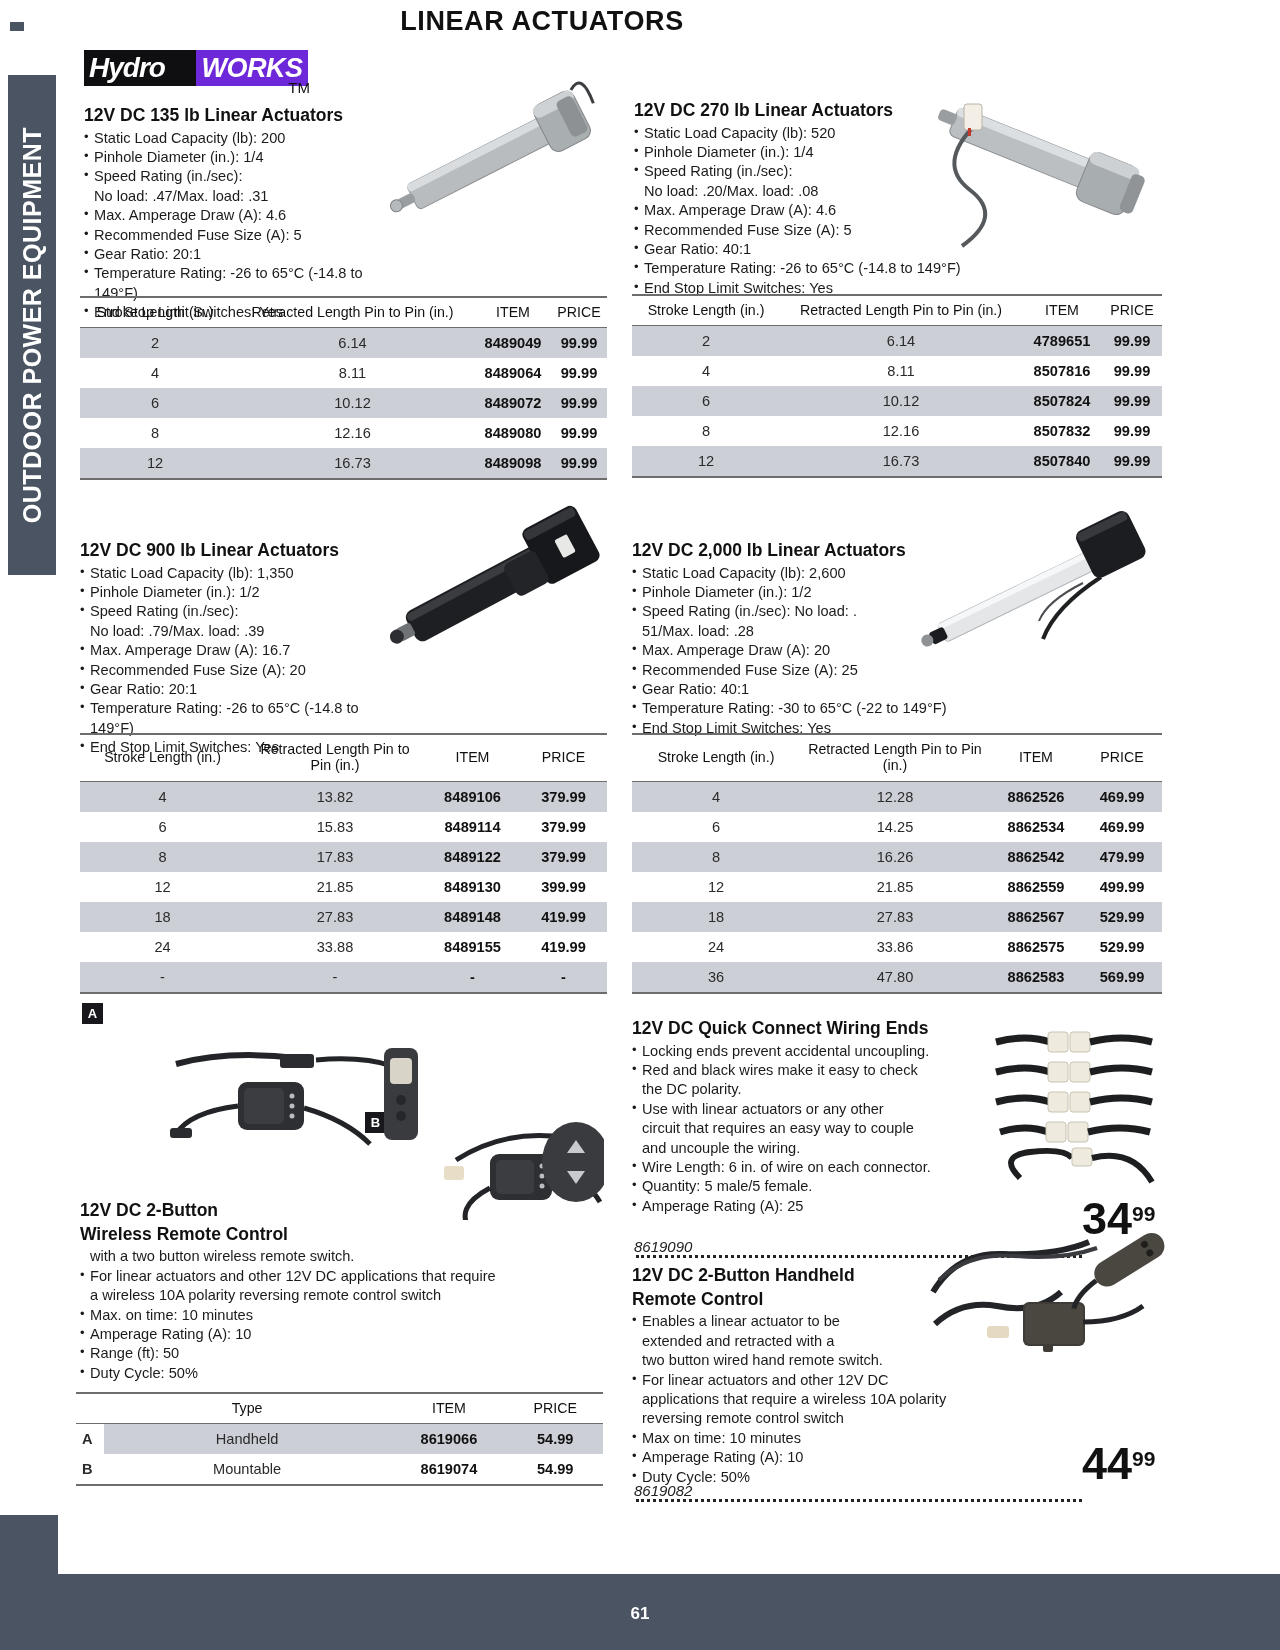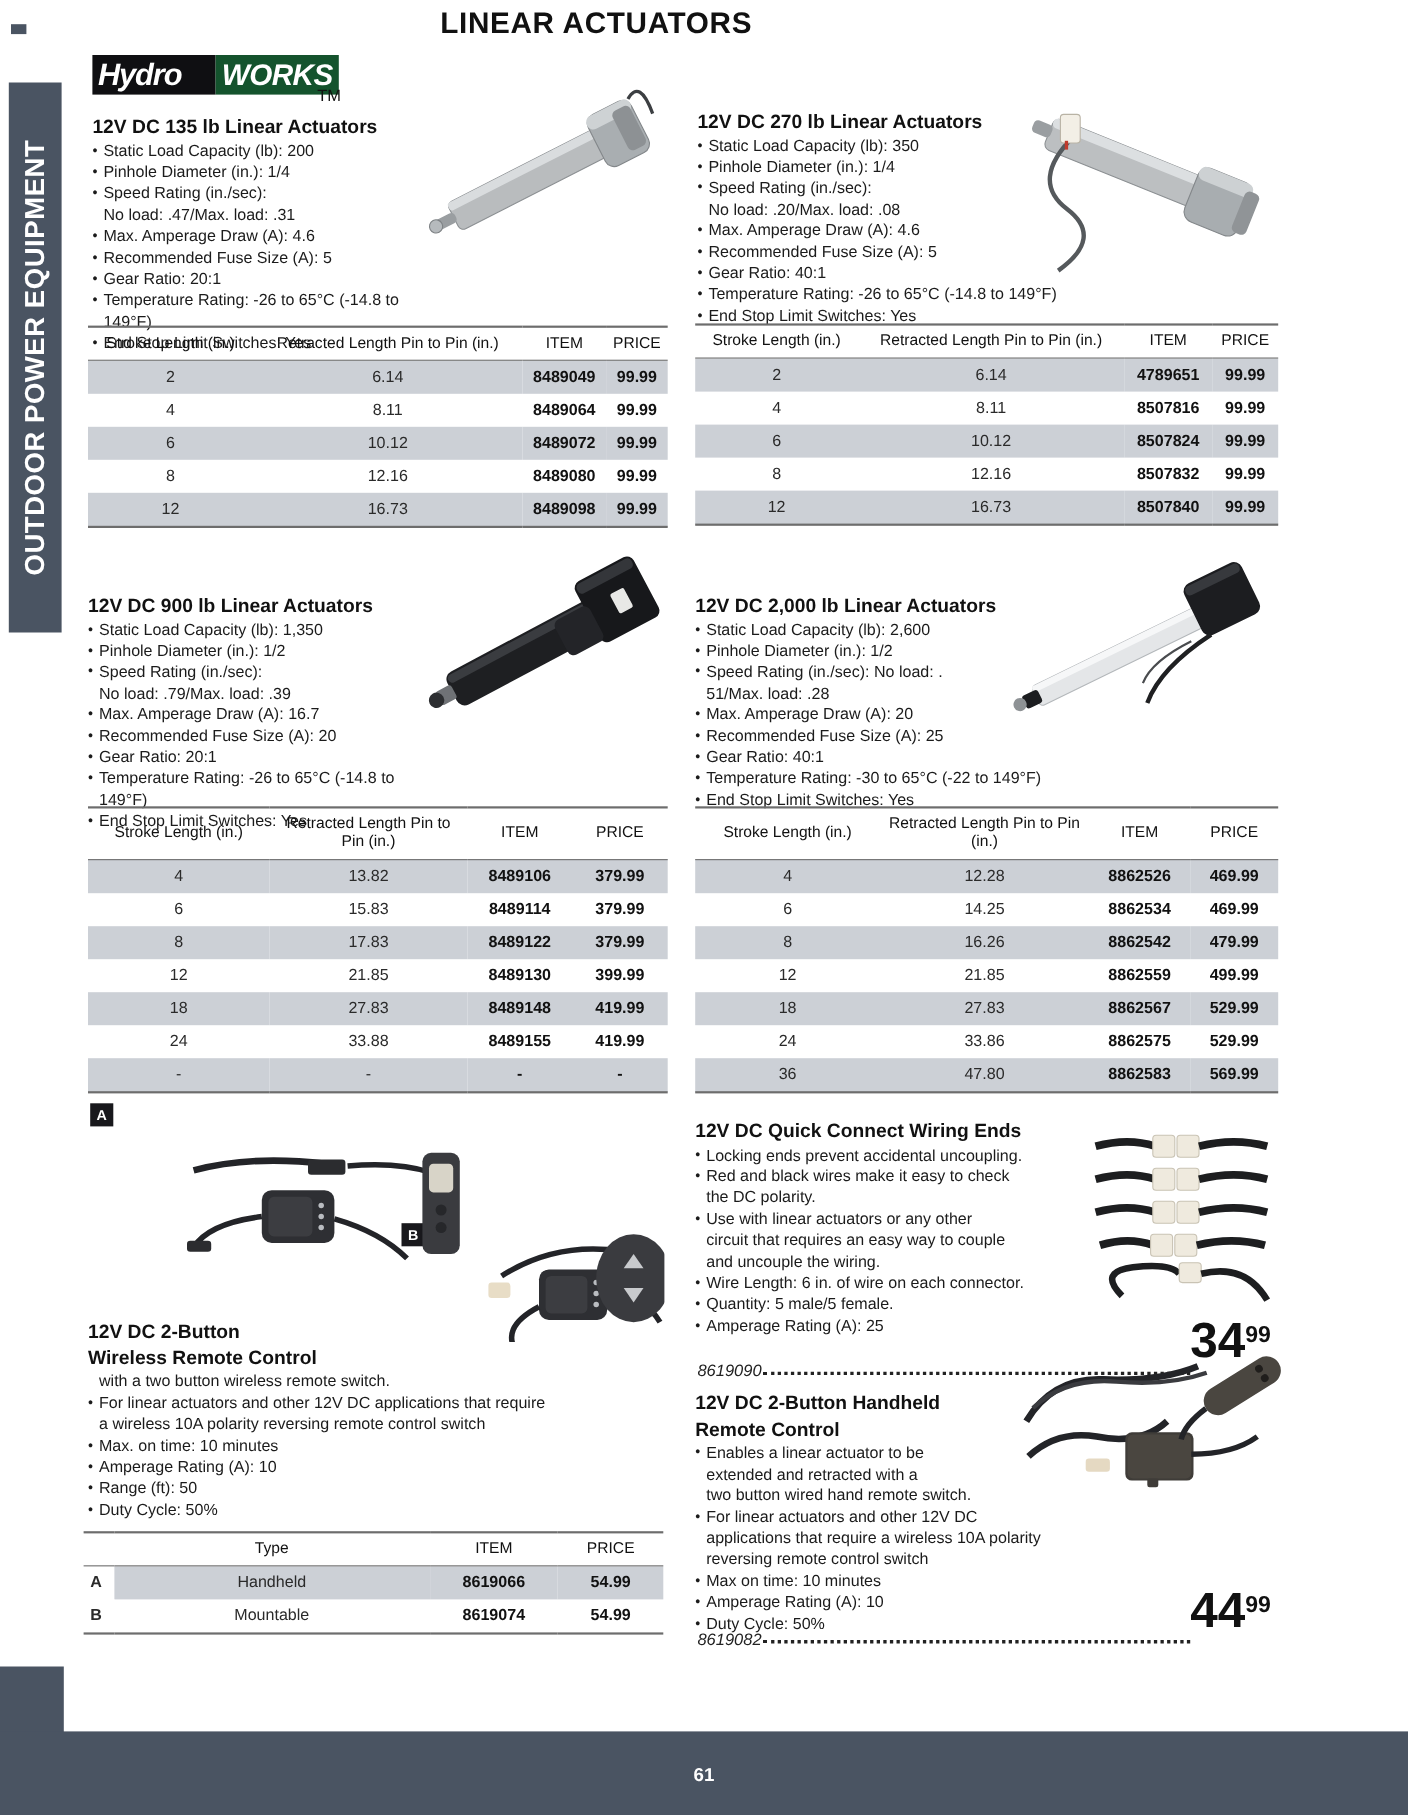--- a/index.html
+++ b/index.html
@@ -67,21 +67,21 @@
     font-style: italic; font-weight: 800; border-radius: 14px;
   }
   .logo .hy {
     background: #0f0f12; color: #fff;
     flex: 0 0 112px;
     display: flex; align-items: center; justify-content: flex-start;
     padding-left: 5px;
     font-size: 28px; letter-spacing: -1px;
   }
   .logo .wk {
-    background: #14532d; color: #fff;
+    background: #6d28d9; color: #fff;
     flex: 1;
     display: flex; align-items: center; justify-content: center;
     font-size: 27px; letter-spacing: -0.5px;
   }
   .logo .tm {
     position: absolute; right: -2px; bottom: -10px;
     font-size: 15px; font-style: normal; font-weight: 400; color: #111;
   }
 
   
@@ -144,21 +144,21 @@
     display: flex; align-items: center; justify-content: center;
   }
 
   
   .pricecall { position: absolute; display: flex; align-items: flex-start; }
   .pricecall .big { font-size: 45px; font-weight: 700; color: #111; line-height: 0.85; }
   .pricecall .cents { font-size: 21px; font-weight: 700; color: #111; margin-top: 2px; }
   .itemline {
     position: absolute;
     font-size: 15px; font-style: italic; color: #222;
-    display: flex; align-items: flex-end; white-space: nowrap;
+    display: flex; white-space: nowrap; flex-direction: column;
   }
   .itemline .dots {
     flex: 1;
     border-bottom: 3.2px dotted #222;
     margin: 0 2px 5px 2px;
     height: 1px;
   }
 </style>
 </head>
 <body>
@@ -244,21 +244,21 @@
           <td>16.73</td>
           <td class="item">8489098</td>
           <td class="price">99.99</td>
         </tr>
       </tbody>
   </table>
 
   <div class="block" style="left:634px; top:100px; width:330px;">
     <div class="prod-title">12V DC 270 lb Linear Actuators</div>
     <ul class="specs">
-        <li>Static Load Capacity (lb): 350</li>
+        <li>Static Load Capacity (lb): 520</li>
         <li>Pinhole Diameter (in.): 1/4</li>
         <li>Speed Rating (in./sec):</li>
         <li class="cont">No load: .20/Max. load: .08</li>
         <li>Max. Amperage Draw (A): 4.6</li>
         <li>Recommended Fuse Size (A): 5</li>
         <li>Gear Ratio: 40:1</li>
         <li>Temperature Rating: -26 to 65°C (-14.8 to 149°F)</li>
         <li>End Stop Limit Switches: Yes</li>
       </ul>
   </div>

